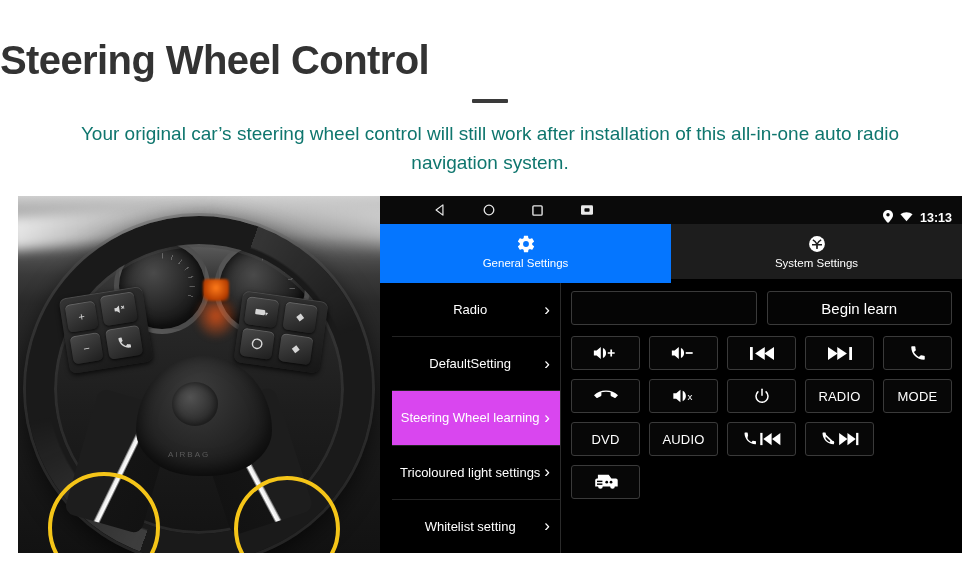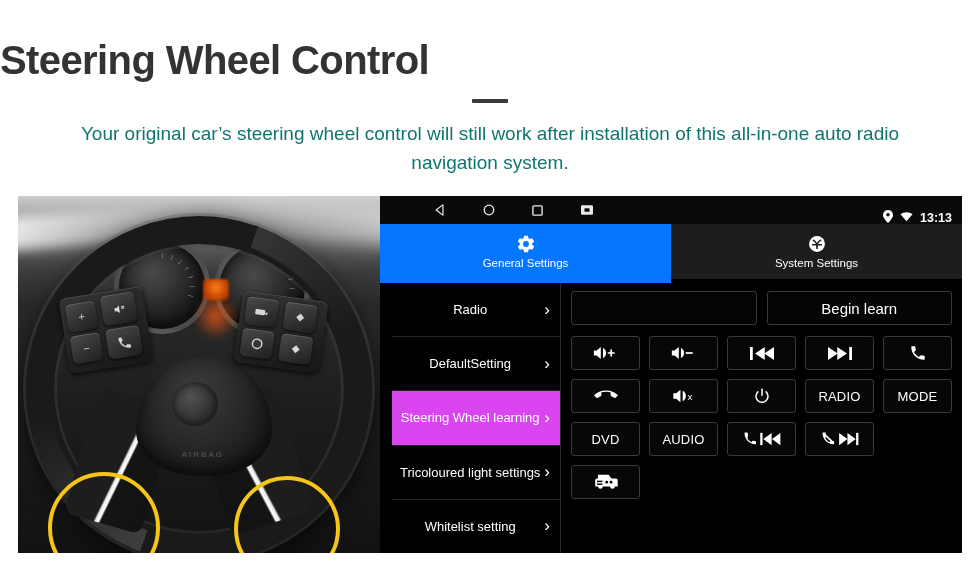--- a/index.html
+++ b/index.html
@@ -116,21 +116,21 @@
     box-shadow:inset 0 -6px 18px rgba(0,0,0,.7);
   }
   .hub-center{
     position:absolute; left:154px; top:186px; width:46px; height:44px;
     border-radius:50%;
     background:radial-gradient(circle at 40% 35%, #525252, #2a2a2a 70%);
     box-shadow:inset 0 0 8px rgba(0,0,0,.6);
   }
   .airbag-text{
     position:absolute; left:150px; top:254px; width:56px;
-    font-size:8px; letter-spacing:2px; color:#5b5b5b; text-align:right;
+    font-size:8px; letter-spacing:2px; color:#5b5b5b; text-align:left;
   }
   .spoke{
     position:absolute; background:#191919;
   }
   .spoke-l{
     left:62px; top:200px; width:80px; height:130px;
     transform:rotate(16deg);
     background:linear-gradient(100deg,#1d1d1d 0%,#1d1d1d 52%, #e9e9e9 54%, #ffffff 57%, #141414 59%, #121212 100%);
     border-radius:10px;
   }

